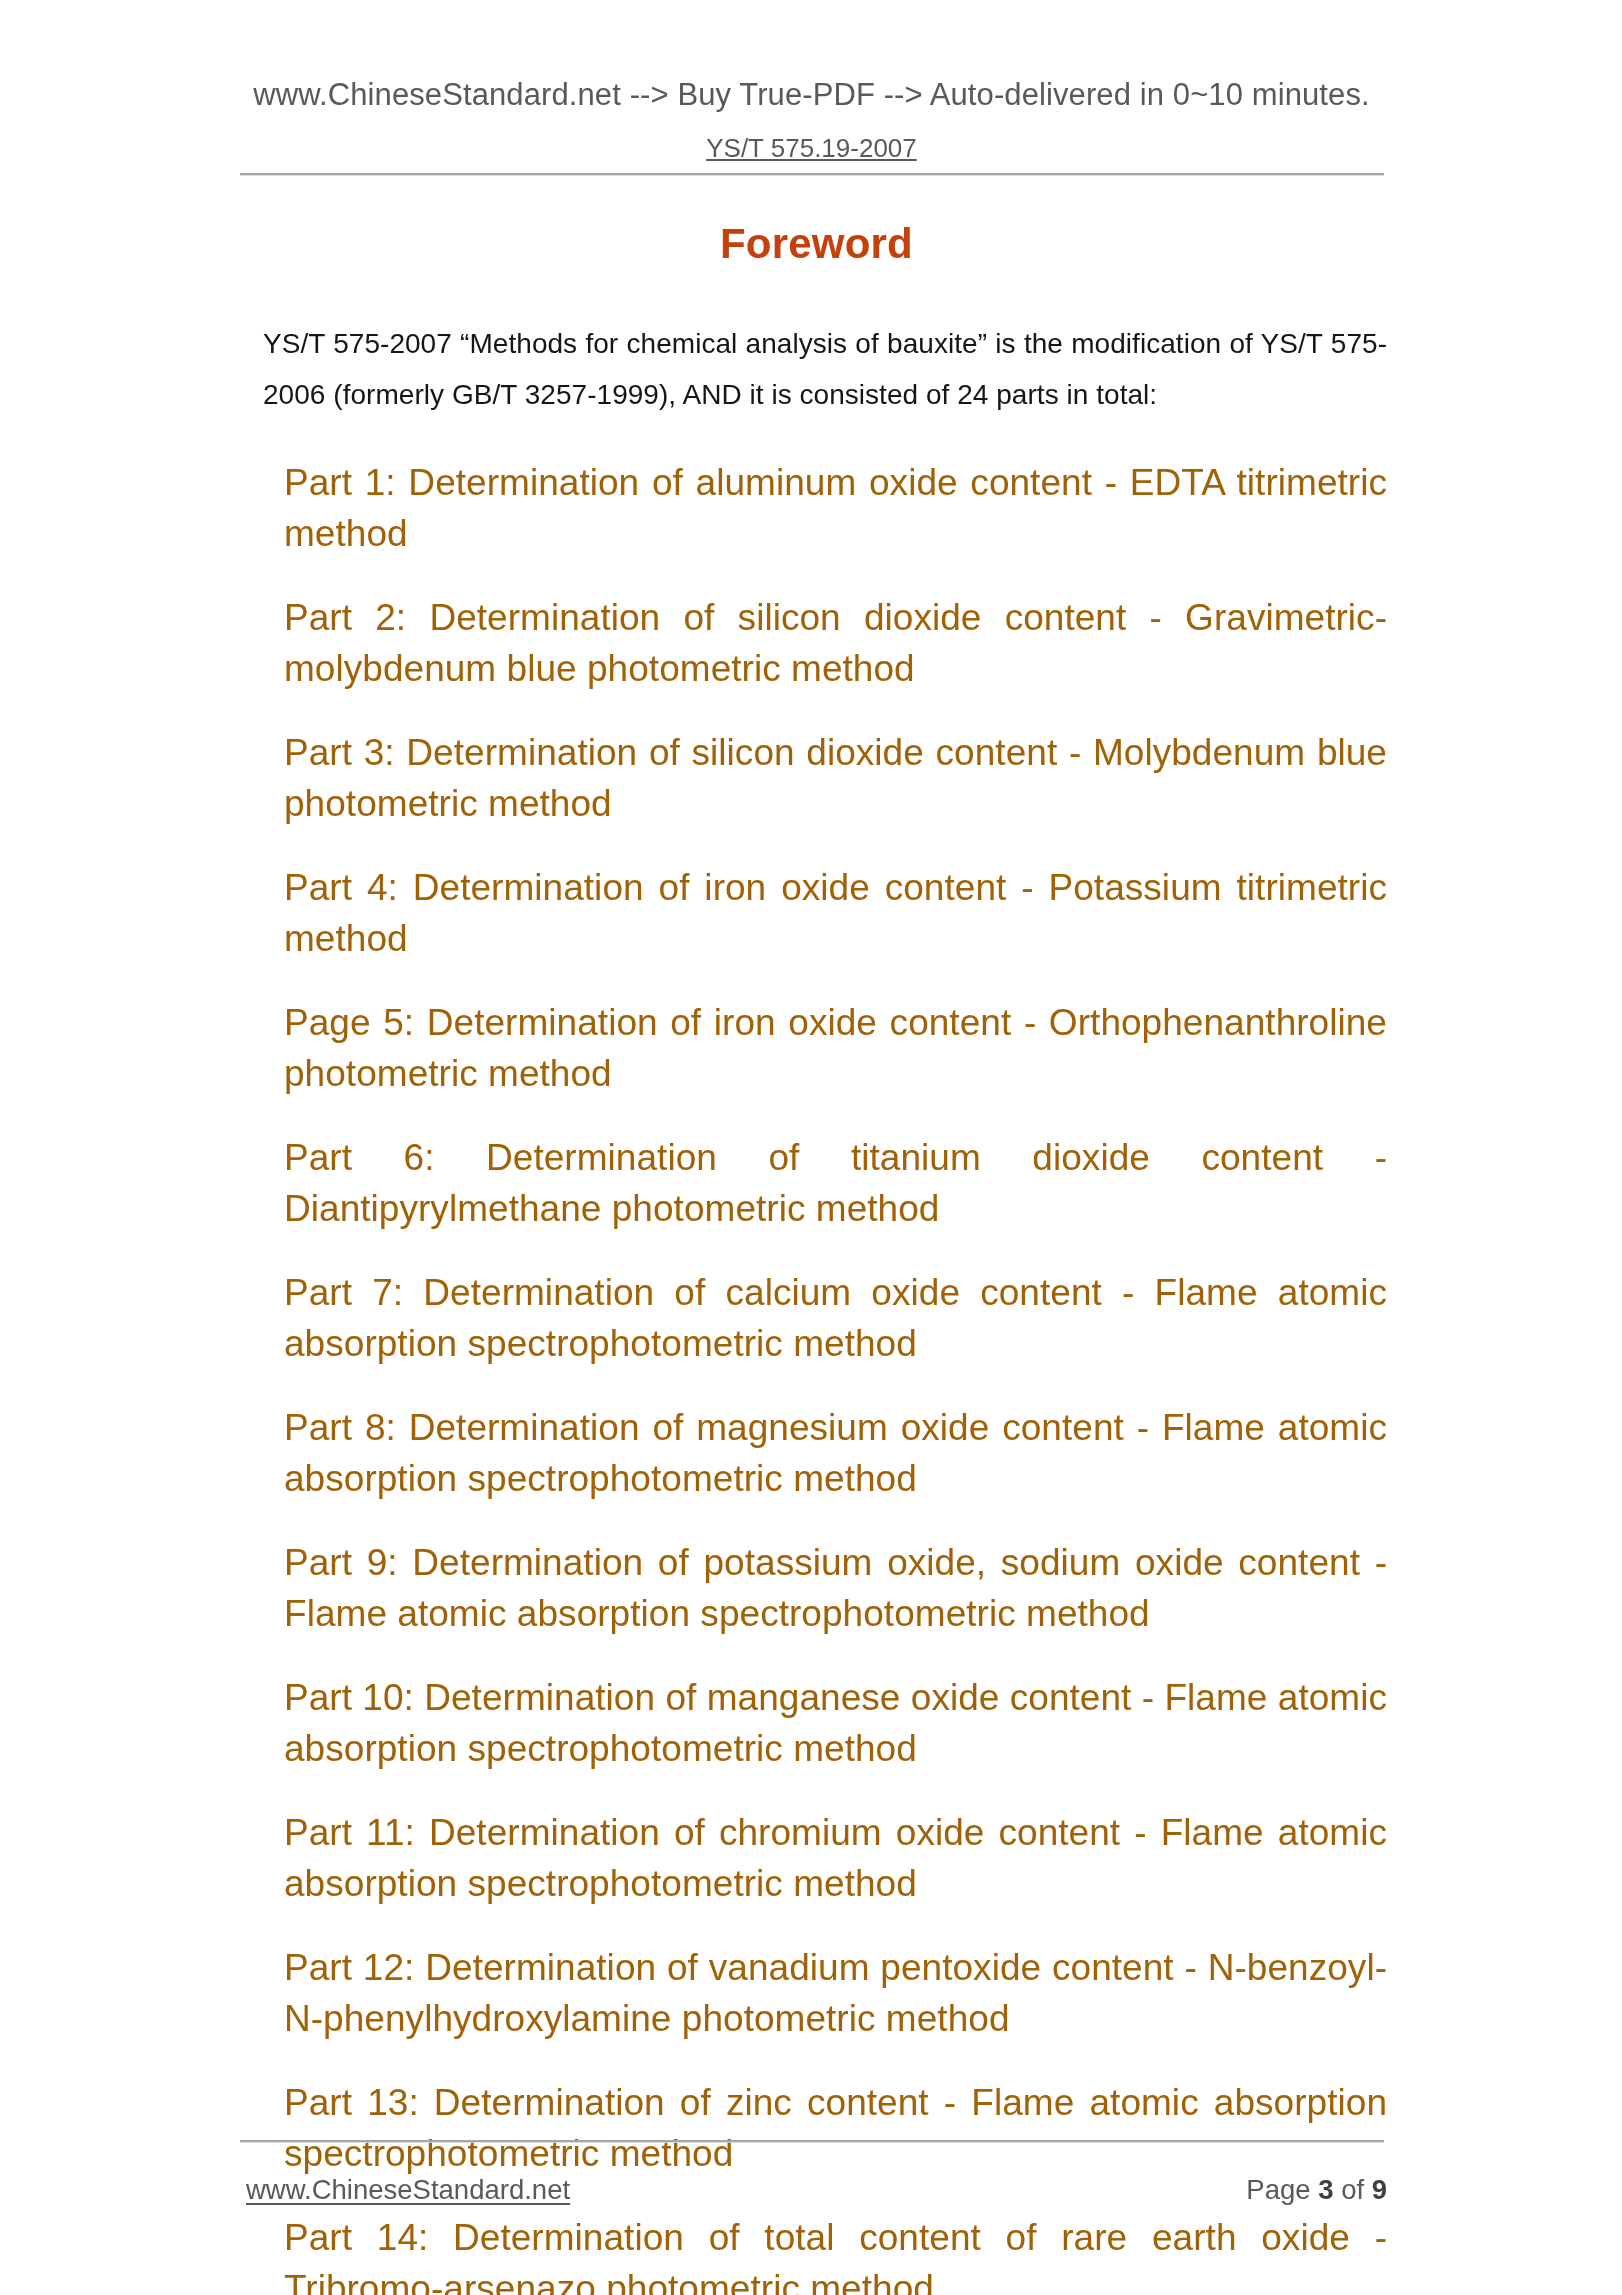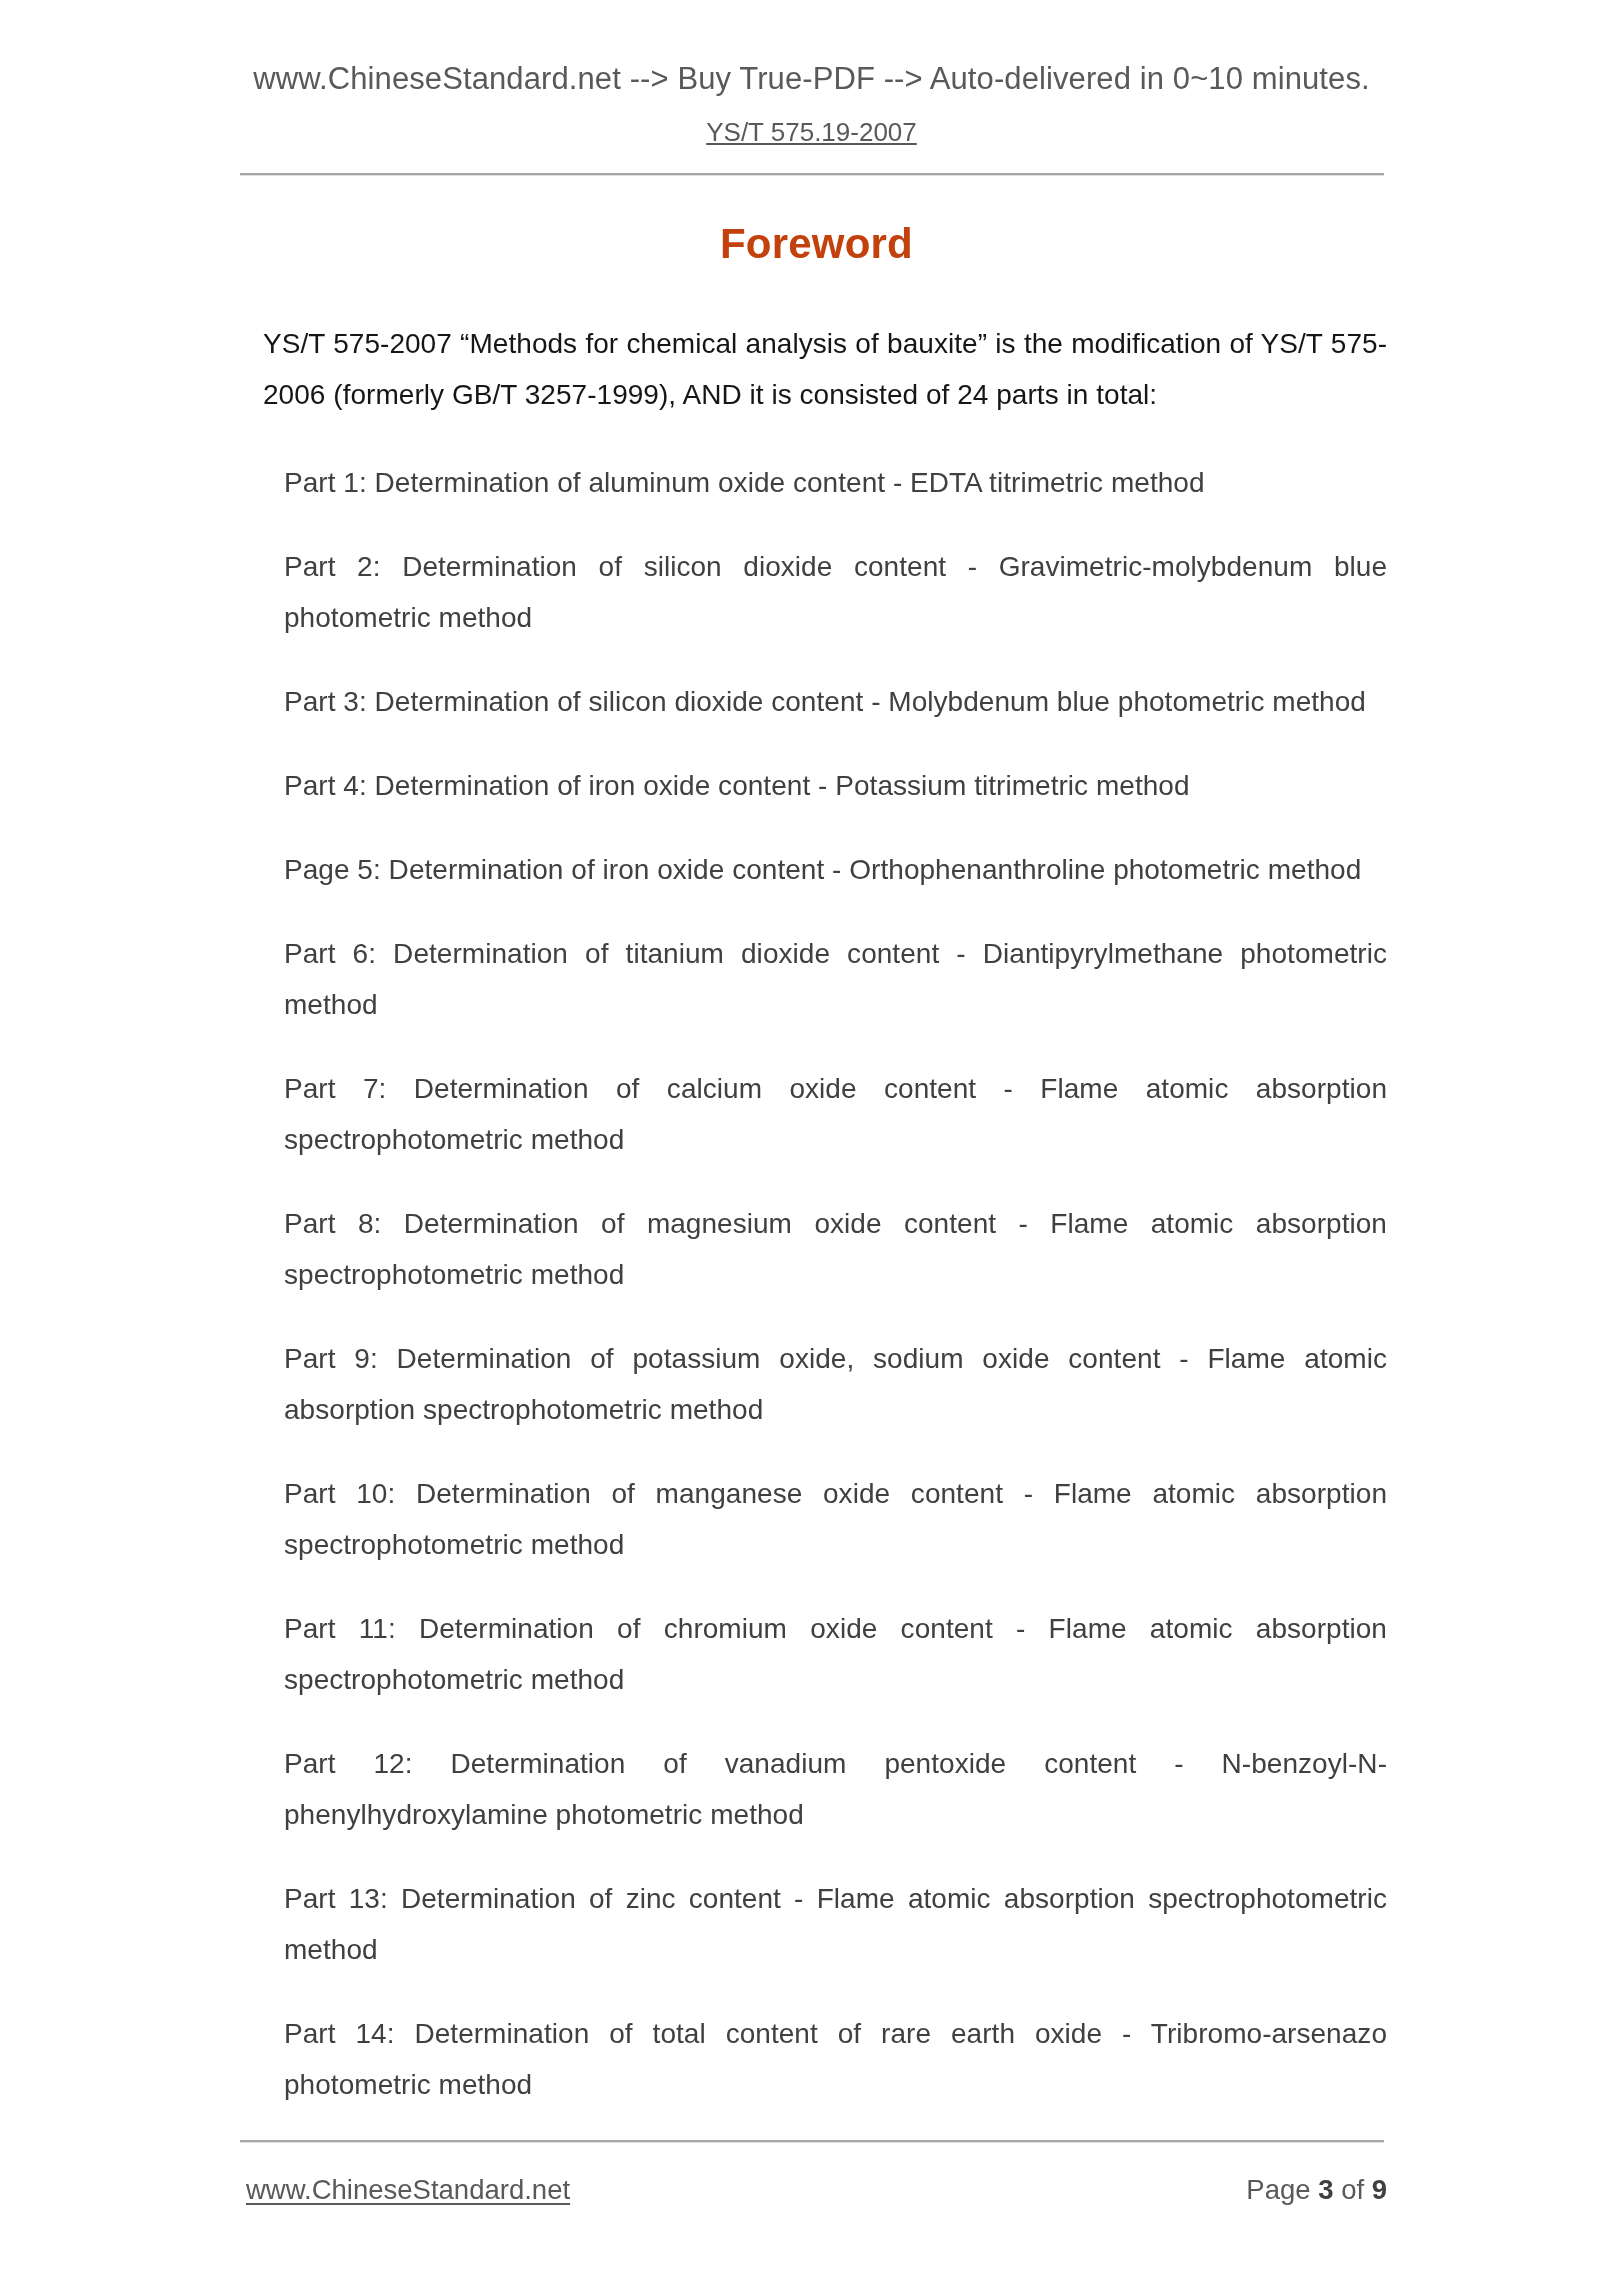--- a/index.html
+++ b/index.html
@@ -16,21 +16,21 @@
     width: 1623px;
     height: 2295px;
     background: #ffffff;
     overflow: hidden;
     box-sizing: border-box;
   }
 
   
   .header {
     position: absolute;
-    top: 60px;
+    top: 76px;
     left: 0;
     width: 1623px;
     text-align: center;
     color: #59595b;
   }
   .header-line1 {
     font-size: 31px;
     line-height: 38px;
     letter-spacing: 0.1px;
     white-space: nowrap;
@@ -75,23 +75,23 @@
     text-justify: inter-word;
     margin: 0 0 37px 17px;
     letter-spacing: 0.04px;
   }
   .parts-list {
     margin: 0;
     padding: 0;
     list-style: none;
   }
   .part-item {
-    font-size: 28px;
+    font-size: 37px;
     line-height: 51px;
-    color: #404040;
+    color: #a16207;
     text-align: justify;
     text-justify: inter-word;
     margin: 0 0 33px 0;
     padding-left: 38px;
     letter-spacing: 0.04px;
   }
   .part-item:last-child {
     margin-bottom: 0;
   }
 

